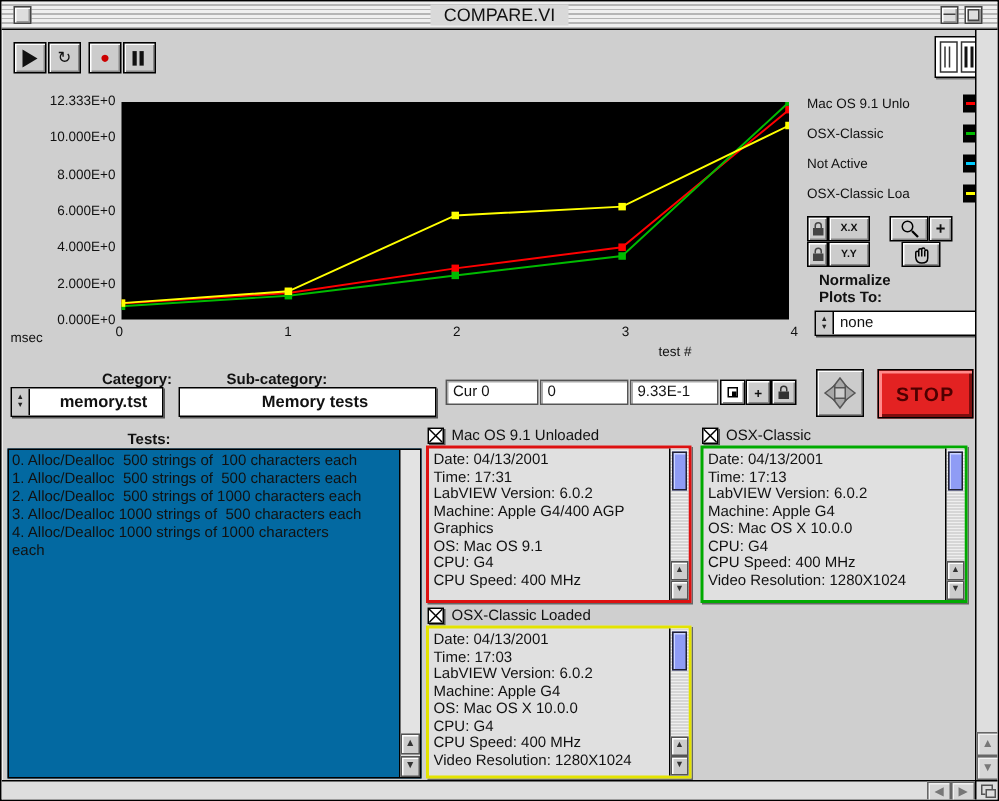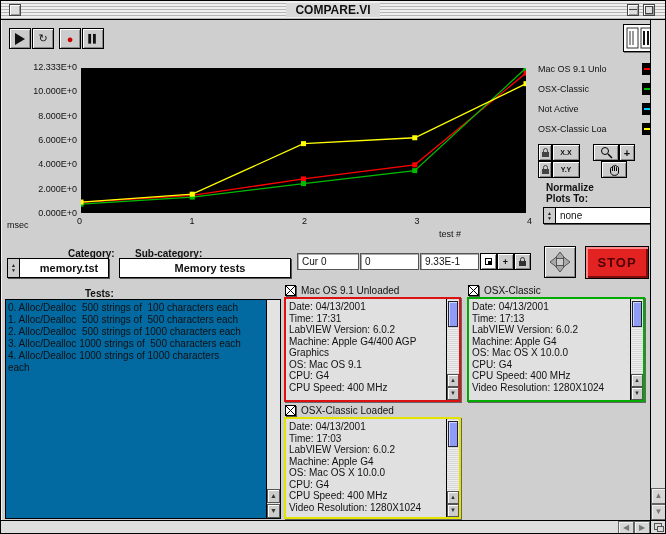--- a/index.html
+++ b/index.html
@@ -13,21 +13,21 @@
               background:repeating-linear-gradient(to bottom,#efefef 0 2px,#b5b5b5 2px 3px);
               border-bottom:1px solid #000; }
   .tb-box { position:absolute; top:3px; width:12px; height:12px; background:#ddd;
             border:1px solid #444; box-shadow:inset 1px 1px 0 #fff, inset -1px -1px 0 #999; }
   .tb-close { left:8px; }
   .tb-zoom { right:10px; }
   .tb-zoom::after{ content:""; position:absolute; left:1px; top:1px; width:6px; height:6px; border:1px solid #444;}
   .tb-collapse { right:26px; }
   .tb-collapse::after{ content:""; position:absolute; left:1px; top:4px; width:8px; height:1px; background:#444;}
   .title { position:absolute; left:0; top:2px; width:100%; text-align:center;
-           font-size:12px; font-weight:bold; color:#111; pointer-events:none; }
+           font-size:12px; font-weight:normal; color:#111; pointer-events:none; }
   .title span{ background:#d9d9d9; padding:0 9px; }
 
   
   .tbtn { position:absolute; top:27px; width:22px; height:21px; background:#ccc;
           border:1px solid #000; box-shadow:inset 1px 1px 0 #fff, inset -1px -1px 0 #888;
           display:flex; align-items:center; justify-content:center; font-size:11px; color:#111; }
   .run-tri { width:0; height:0; border-left:10px solid #111; border-top:6px solid transparent; border-bottom:6px solid transparent; }
   .abort-dot { color:#cc0000; font-size:11px; }
   .pause-glyph { font-size:8px; letter-spacing:-1px; color:#111; }
 
@@ -270,21 +270,21 @@
   </div>
 
   <div class="field-label" style="left:28px; top:247px;margin-left:39px;">Category:</div>
   <div class="ring" style="left:6px; top:257px; width:102px; height:20px;">
     <span class="ring-widget">
         <span>▲</span>
         <span>▼</span>
       </span>
     <span class="ring-text bold">memory.tst</span>
   </div>
-  <div class="field-label" style="left:134px; top:247px;">Sub-category:</div>
+  <div class="field-label" style="left:150px; top:247px;">Sub-category:</div>
   <div class="ring" style="left:118px; top:257px; width:172px; height:20px;">
     <span class="ring-text bold">Memory tests</span>
   </div>
 
   <div class="cursor-box" style="left:296px; width:62px;">Cur 0</div>
   <div class="cursor-box" style="left:359px; width:59px;">0</div>
   <div class="cursor-box" style="left:419px; width:59px;">9.33E-1</div>
   <div class="mini-btn" style="left:479px; background:#fff;">
     <span class="marker-square"></span>
   </div>

